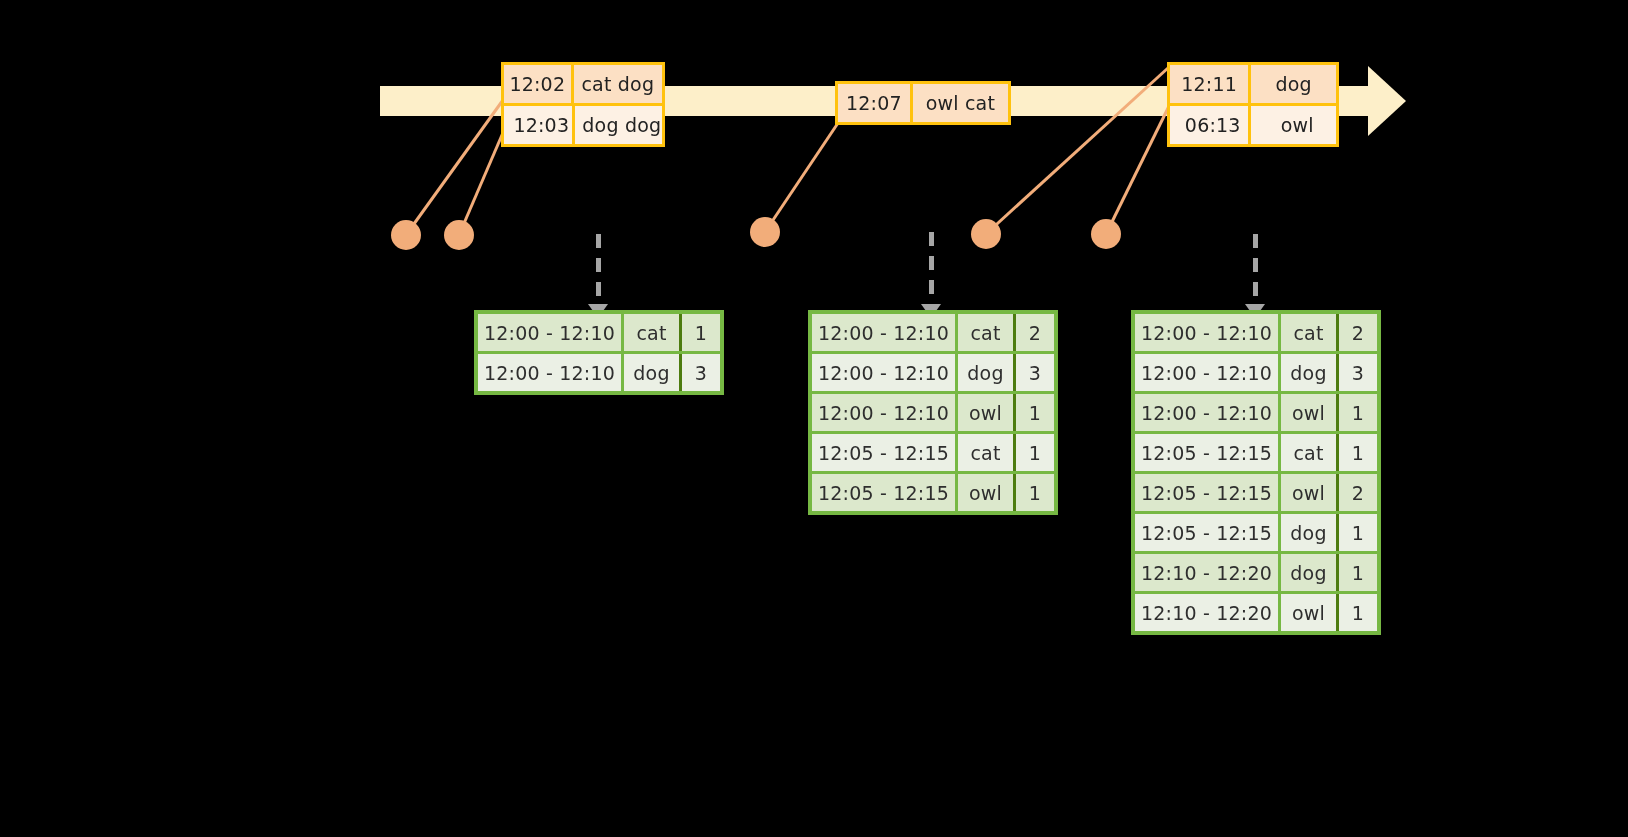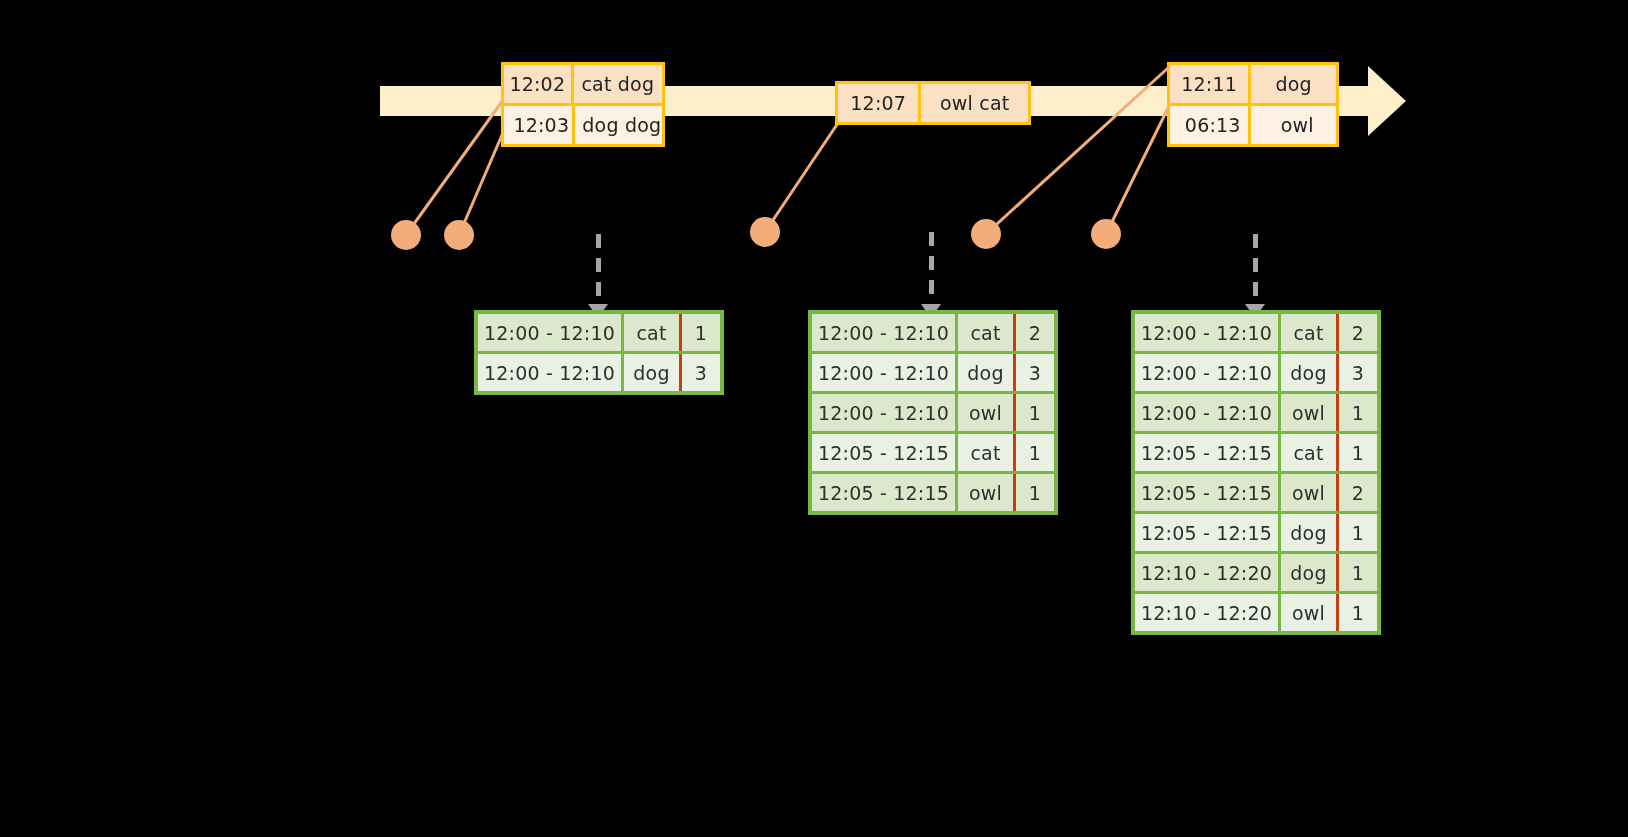--- a/index.html
+++ b/index.html
@@ -34,41 +34,41 @@
   .evt-row.shade .evt-cell{background:#FCE0C4;}
   .evt-row.light .evt-cell{background:#FDF1E4;padding-left:7px;}
   .evt-cell{
     display:flex;align-items:center;justify-content:center;
     font-size:19px;color:#222;letter-spacing:.2px;
   }
   .evt-cell.time{width:83px;border-right:3px solid #FFC20E;}
   .evt-cell.payload{width:110px;}
 
   #evt1{left:501px;top:62px;width:164px;}
-  #evt2{left:835px;top:81px;width:196px;}
+  #evt2{left:835px;top:81px;width:176px;}
   #evt3{left:1167px;top:62px;width:172px;}
   #evt3 .evt-cell.payload{width:90px;}
 
   
   .res-table{
     position:absolute;
     border:4px solid #76B843;
     box-sizing:border-box;
     background:#76B843;
   }
   .res-row{display:flex;height:37px;border-bottom:3px solid #76B843;}
   .res-row:last-child{border-bottom:none;}
   .res-cell{
     display:flex;align-items:center;justify-content:center;
     font-size:19px;color:#2e2e2e;letter-spacing:.2px;
   }
   .res-row.shade .res-cell{background:#DCE8CC;}
   .res-row.light .res-cell{background:#EBF0E5;}
   .res-cell.win{width:143px;border-right:3px solid #76B843;}
-  .res-cell.key{width:55px;border-right:3px solid #c2410c;}
+  .res-cell.key{width:55px;border-right:3px solid #4d7c0f;}
   .res-cell.cnt{width:38px;}
 
   #tbl1{left:474px;top:310px;}
   #tbl2{left:808px;top:310px;}
   #tbl3{left:1131px;top:310px;}
 
   
   .dash-arrow{position:absolute;width:10px;}
   .dash-stem{
     width:5px;margin:0 auto;background:

